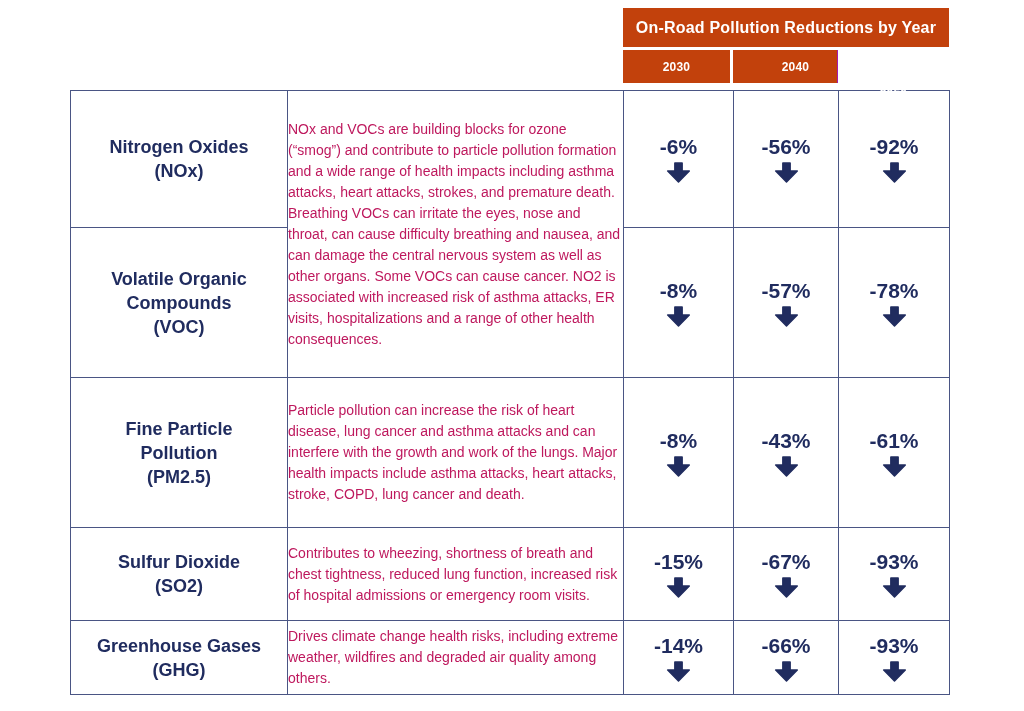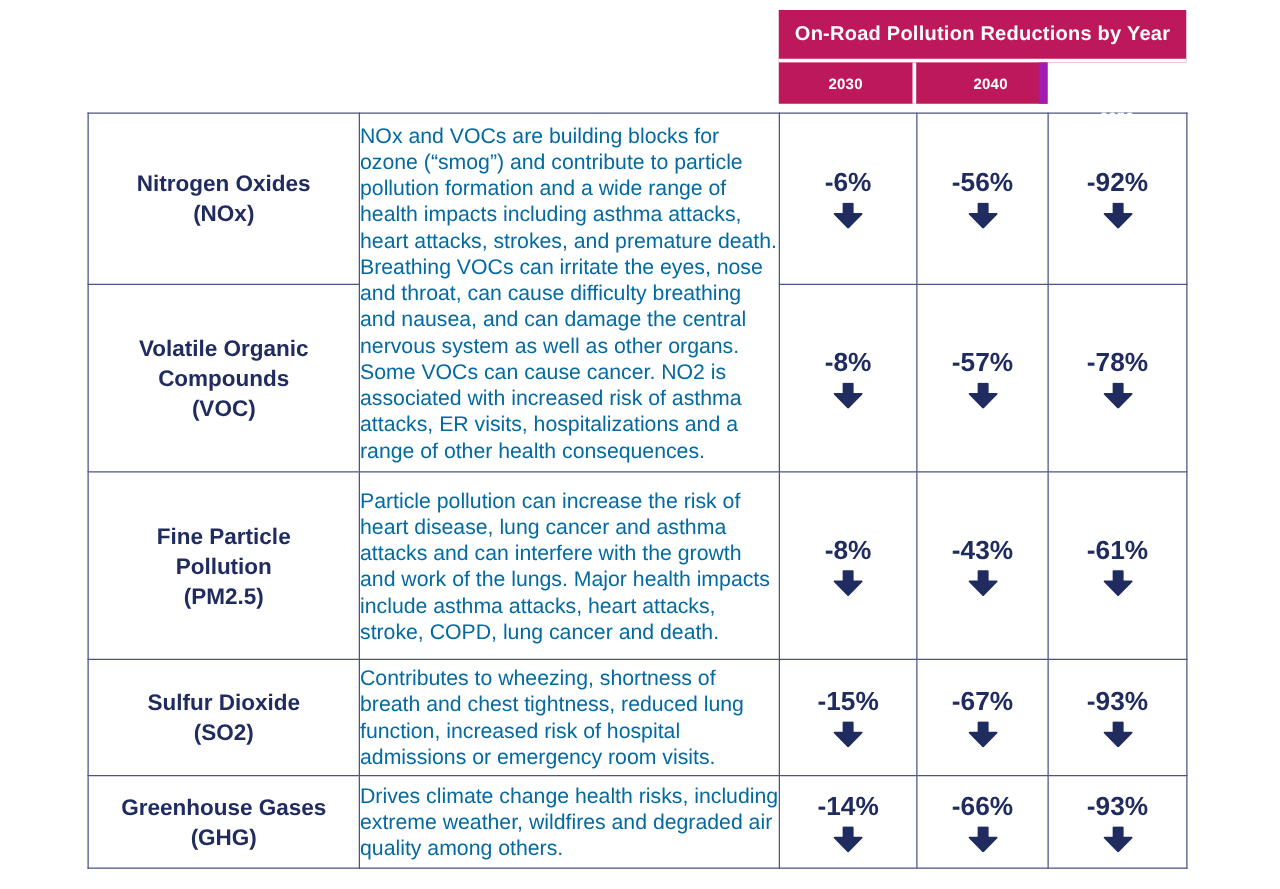--- a/index.html
+++ b/index.html
@@ -17,35 +17,35 @@
     top: 8px;
     width: 879px;
   }
   
   .hdr {
     display: grid;
     grid-template-columns: 217px 336px 110px 105px 111px;
     grid-template-rows: 42px 33px;
   }
   .hcell {
-    background: #be185d;
+    background: #c2410c;
     color: #ffffff;
     font-weight: bold;
     display: flex;
     align-items: center;
     justify-content: center;
     box-sizing: border-box;
     letter-spacing: 0.2px;
   }
   .hc-pollutant { grid-row: 1 / 3; grid-column: 1; border-right: 3px solid #fff; font-size: 18px; }
   .hc-impact    { grid-row: 1 / 3; grid-column: 2; border-right: 3px solid #fff; font-size: 18px; }
   .hc-title     { grid-row: 1; grid-column: 3 / 6; border-bottom: 3px solid #fff; font-size: 16px; }
   .hc-year      { grid-row: 2; font-size: 12px; }
   .hc-y0 { grid-column: 3; border-right: 3px solid #fff; }
-  .hc-y1 { grid-column: 4; border-right: 7px solid #a21caf; padding-left: 21px; }
+  .hc-y1 { grid-column: 4; border-right: 1px solid #a21caf; padding-left: 21px; }
   .hc-y2 { grid-column: 5; margin-top: 44px; }
   
   table.body {
     margin-top: 7px;
     border-collapse: collapse;
     table-layout: fixed;
     width: 879px;
   }
   table.body td {
     border: 1.5px solid #4a5584;
@@ -65,22 +65,22 @@
   tr.r-ghg  { height: 74px;  }
   td.pcell {
     text-align: center;
     color: #202c5f;
     font-weight: bold;
     font-size: 18px;
     line-height: 24px;
   }
   td.pcell .pname { max-width: 185px; margin: 0 auto; }
   td.icell {
-    color: #0369a1;
-    font-size: 17px;
+    color: #be185d;
+    font-size: 14px;
     line-height: 21px;
     padding: 8px 10px 8px 14px;
   }
   td.vcell {
     text-align: center;
     color: #202c5f;
     font-weight: bold;
     font-size: 21px;
   }
   td.vcell .arrow {

